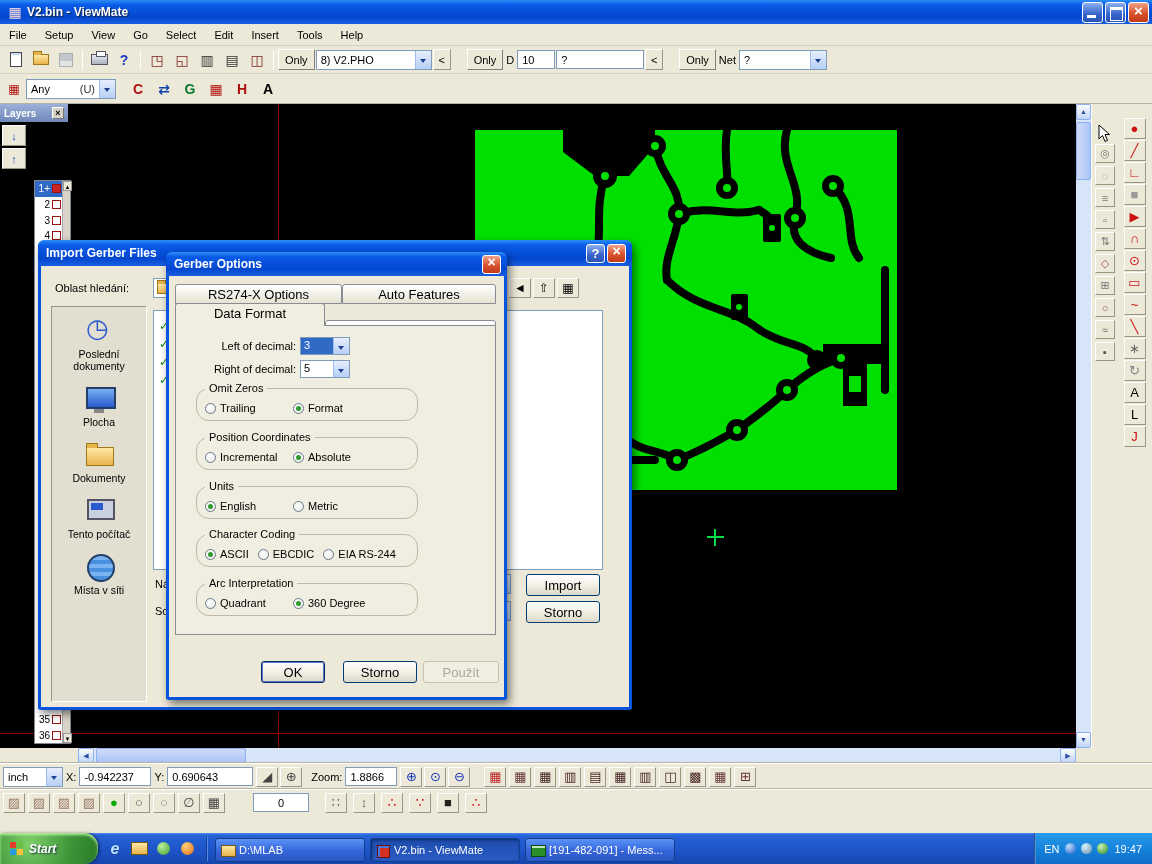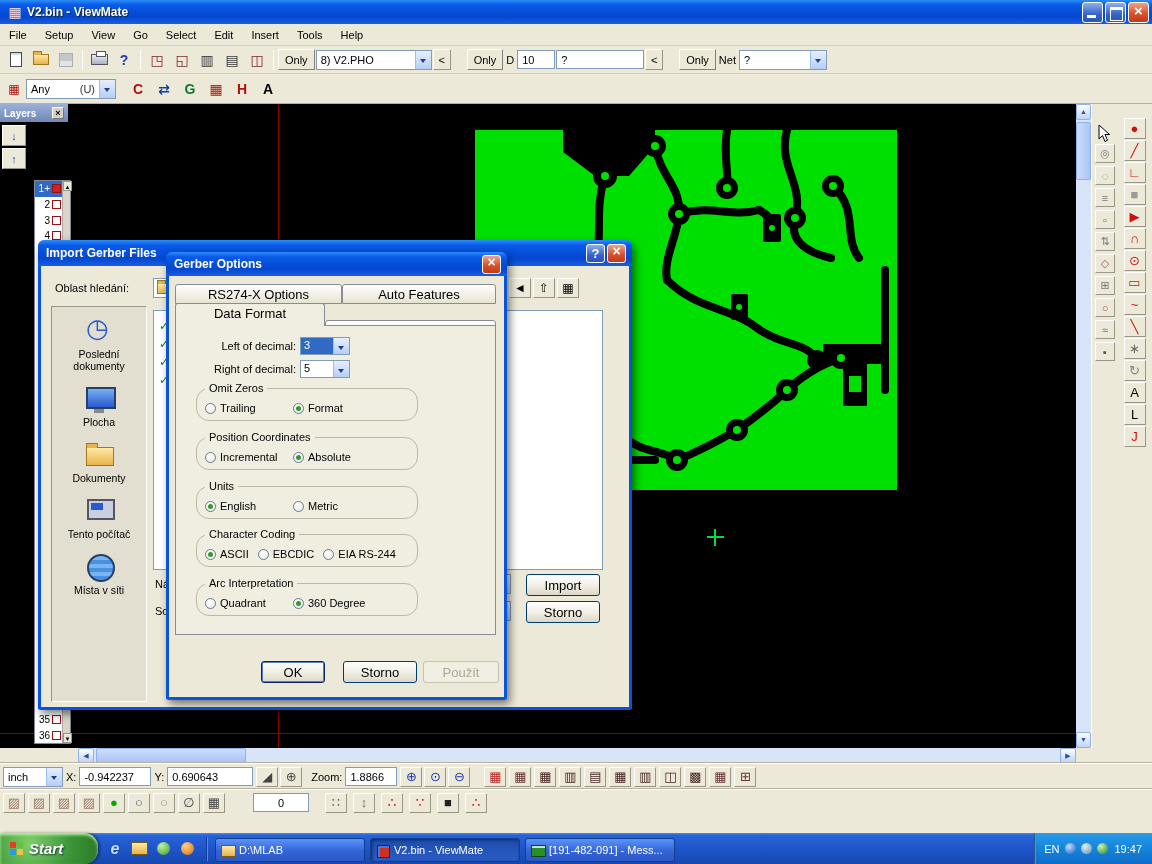--- a/index.html
+++ b/index.html
@@ -101,21 +101,21 @@
 
   
   #taskbar { position:absolute; left:0; top:833px; width:1152px; height:31px;
     background:linear-gradient(180deg,#4a86ee 0%,#2663d6 8%,#1d54c8 55%,#1747ae 100%); display:flex; align-items:center; }
   #start-btn { width:98px; height:31px; border-radius:0 14px 14px 0;
     background:radial-gradient(circle at 30% 35%,#7fcf6a,#3a9337 60%,#2b7a28); display:flex; align-items:center; gap:6px; padding-left:10px;
     box-shadow:inset 0 2px 3px #b8f0a0, 2px 0 3px rgba(0,0,0,.4); }
   #start-btn .flag { width:13px; height:13px;
     background:linear-gradient(#e33e2b,#e33e2b) 0 0/6px 6px no-repeat, linear-gradient(#6fbe44,#6fbe44) 7px 0/6px 6px no-repeat,
                linear-gradient(#2a9ae0,#2a9ae0) 0 7px/6px 6px no-repeat, linear-gradient(#f3c03a,#f3c03a) 7px 7px/6px 6px no-repeat; }
-  #start-btn .slabel { color:#fff; font-size:15px; font-weight:bold; font-style:italic; text-shadow:1px 1px 2px #133; }
+  #start-btn .slabel { color:#fff; font-size:12px; font-weight:bold; font-style:italic; text-shadow:1px 1px 2px #133; }
   #quick-launch { display:flex; align-items:center; gap:6px; padding:0 8px; }
   .ql { width:18px; height:18px; display:inline-flex; align-items:center; justify-content:center; }
   .i-ie::before { content:"e"; color:#bfe0ff; font-size:16px; font-weight:bold; font-style:italic; text-shadow:0 0 2px #0a3a88; }
   .i-folders::before { content:""; display:block; width:15px; height:11px; background:linear-gradient(#ffe9a6,#e8b34b); border:1px solid #7a5a10; }
   .i-player::before { content:""; display:block; width:13px; height:13px; border-radius:50%; background:radial-gradient(circle at 35% 30%,#bdf29a,#3f9a2d); }
   .i-firefox::before { content:""; display:block; width:13px; height:13px; border-radius:50%; background:radial-gradient(circle at 35% 30%,#ffd27a,#e06a10); }
   .tb-divider { width:2px; height:24px; border-left:1px solid #0f3a96; border-right:1px solid #5a8ae8; margin:0 2px; }
   .task { width:150px; height:24px; margin:3px 0 0 5px; border-radius:3px; border:1px solid #123e8e;
     background:linear-gradient(#5a94f8,#3464d8 55%,#2c58c4); color:#fff; display:flex; align-items:center; gap:4px; padding:0 5px; overflow:hidden; white-space:nowrap; }
   .task.active { background:linear-gradient(#1e4cac,#2a5cc4); box-shadow:inset 1px 1px 3px #0a2a6a; }

